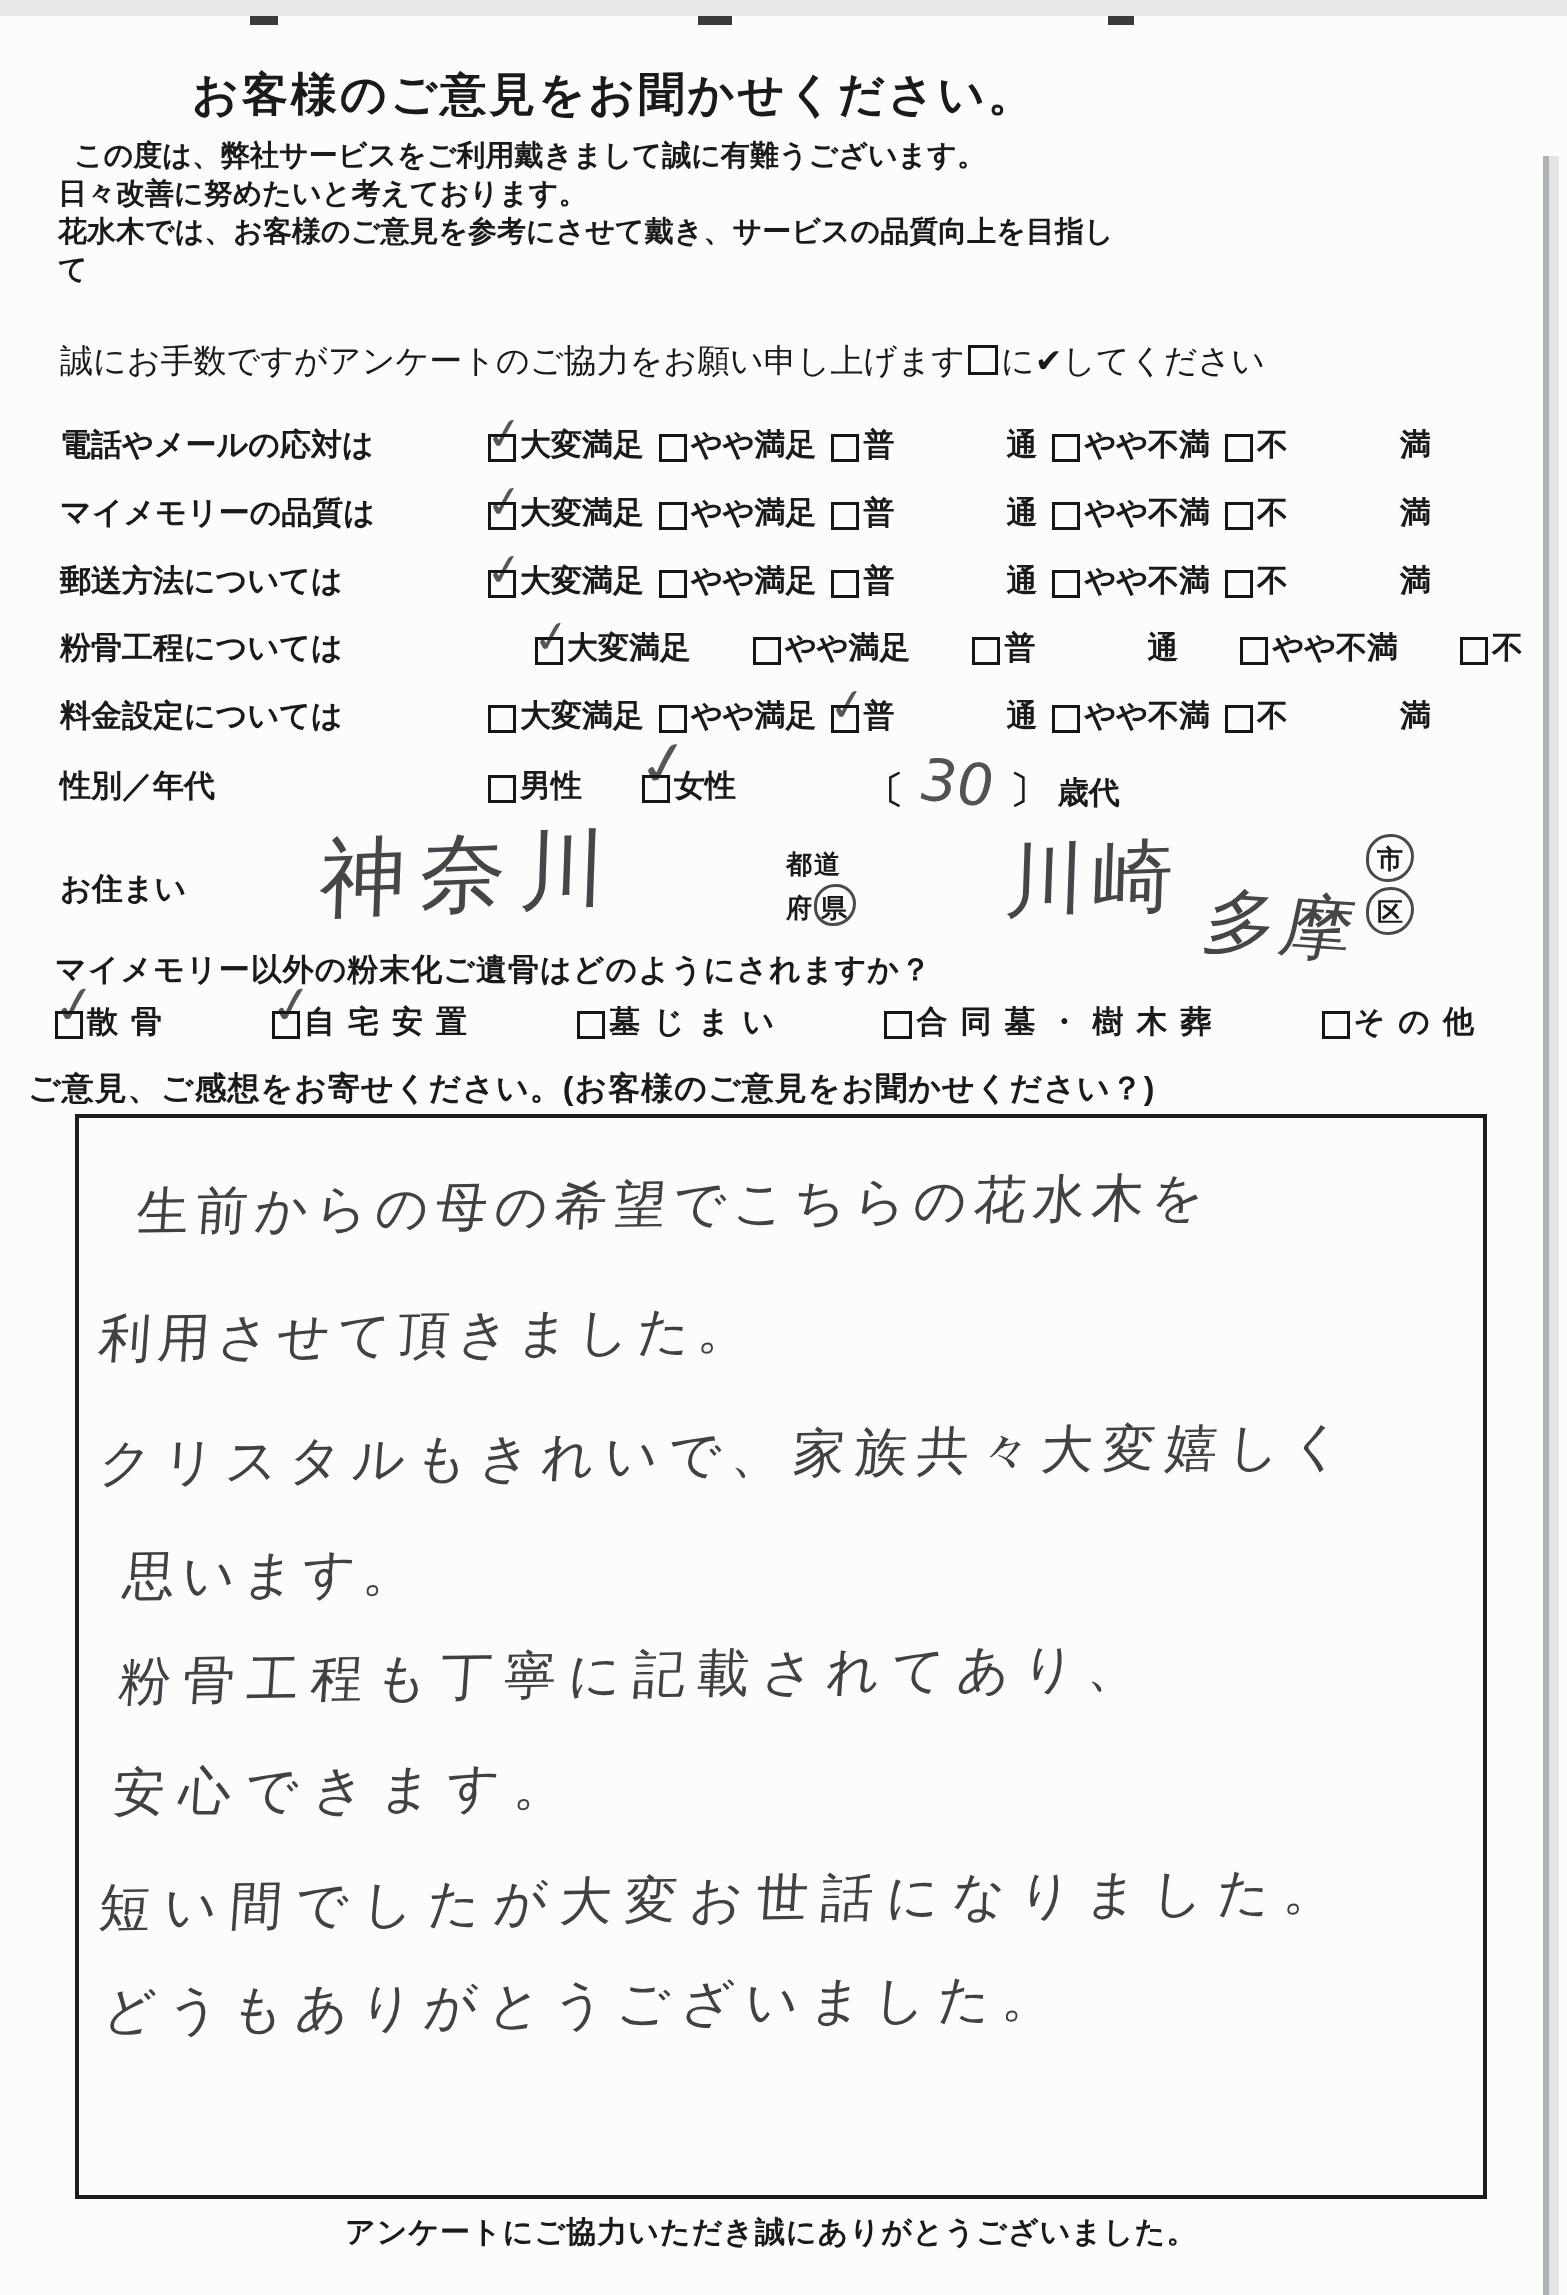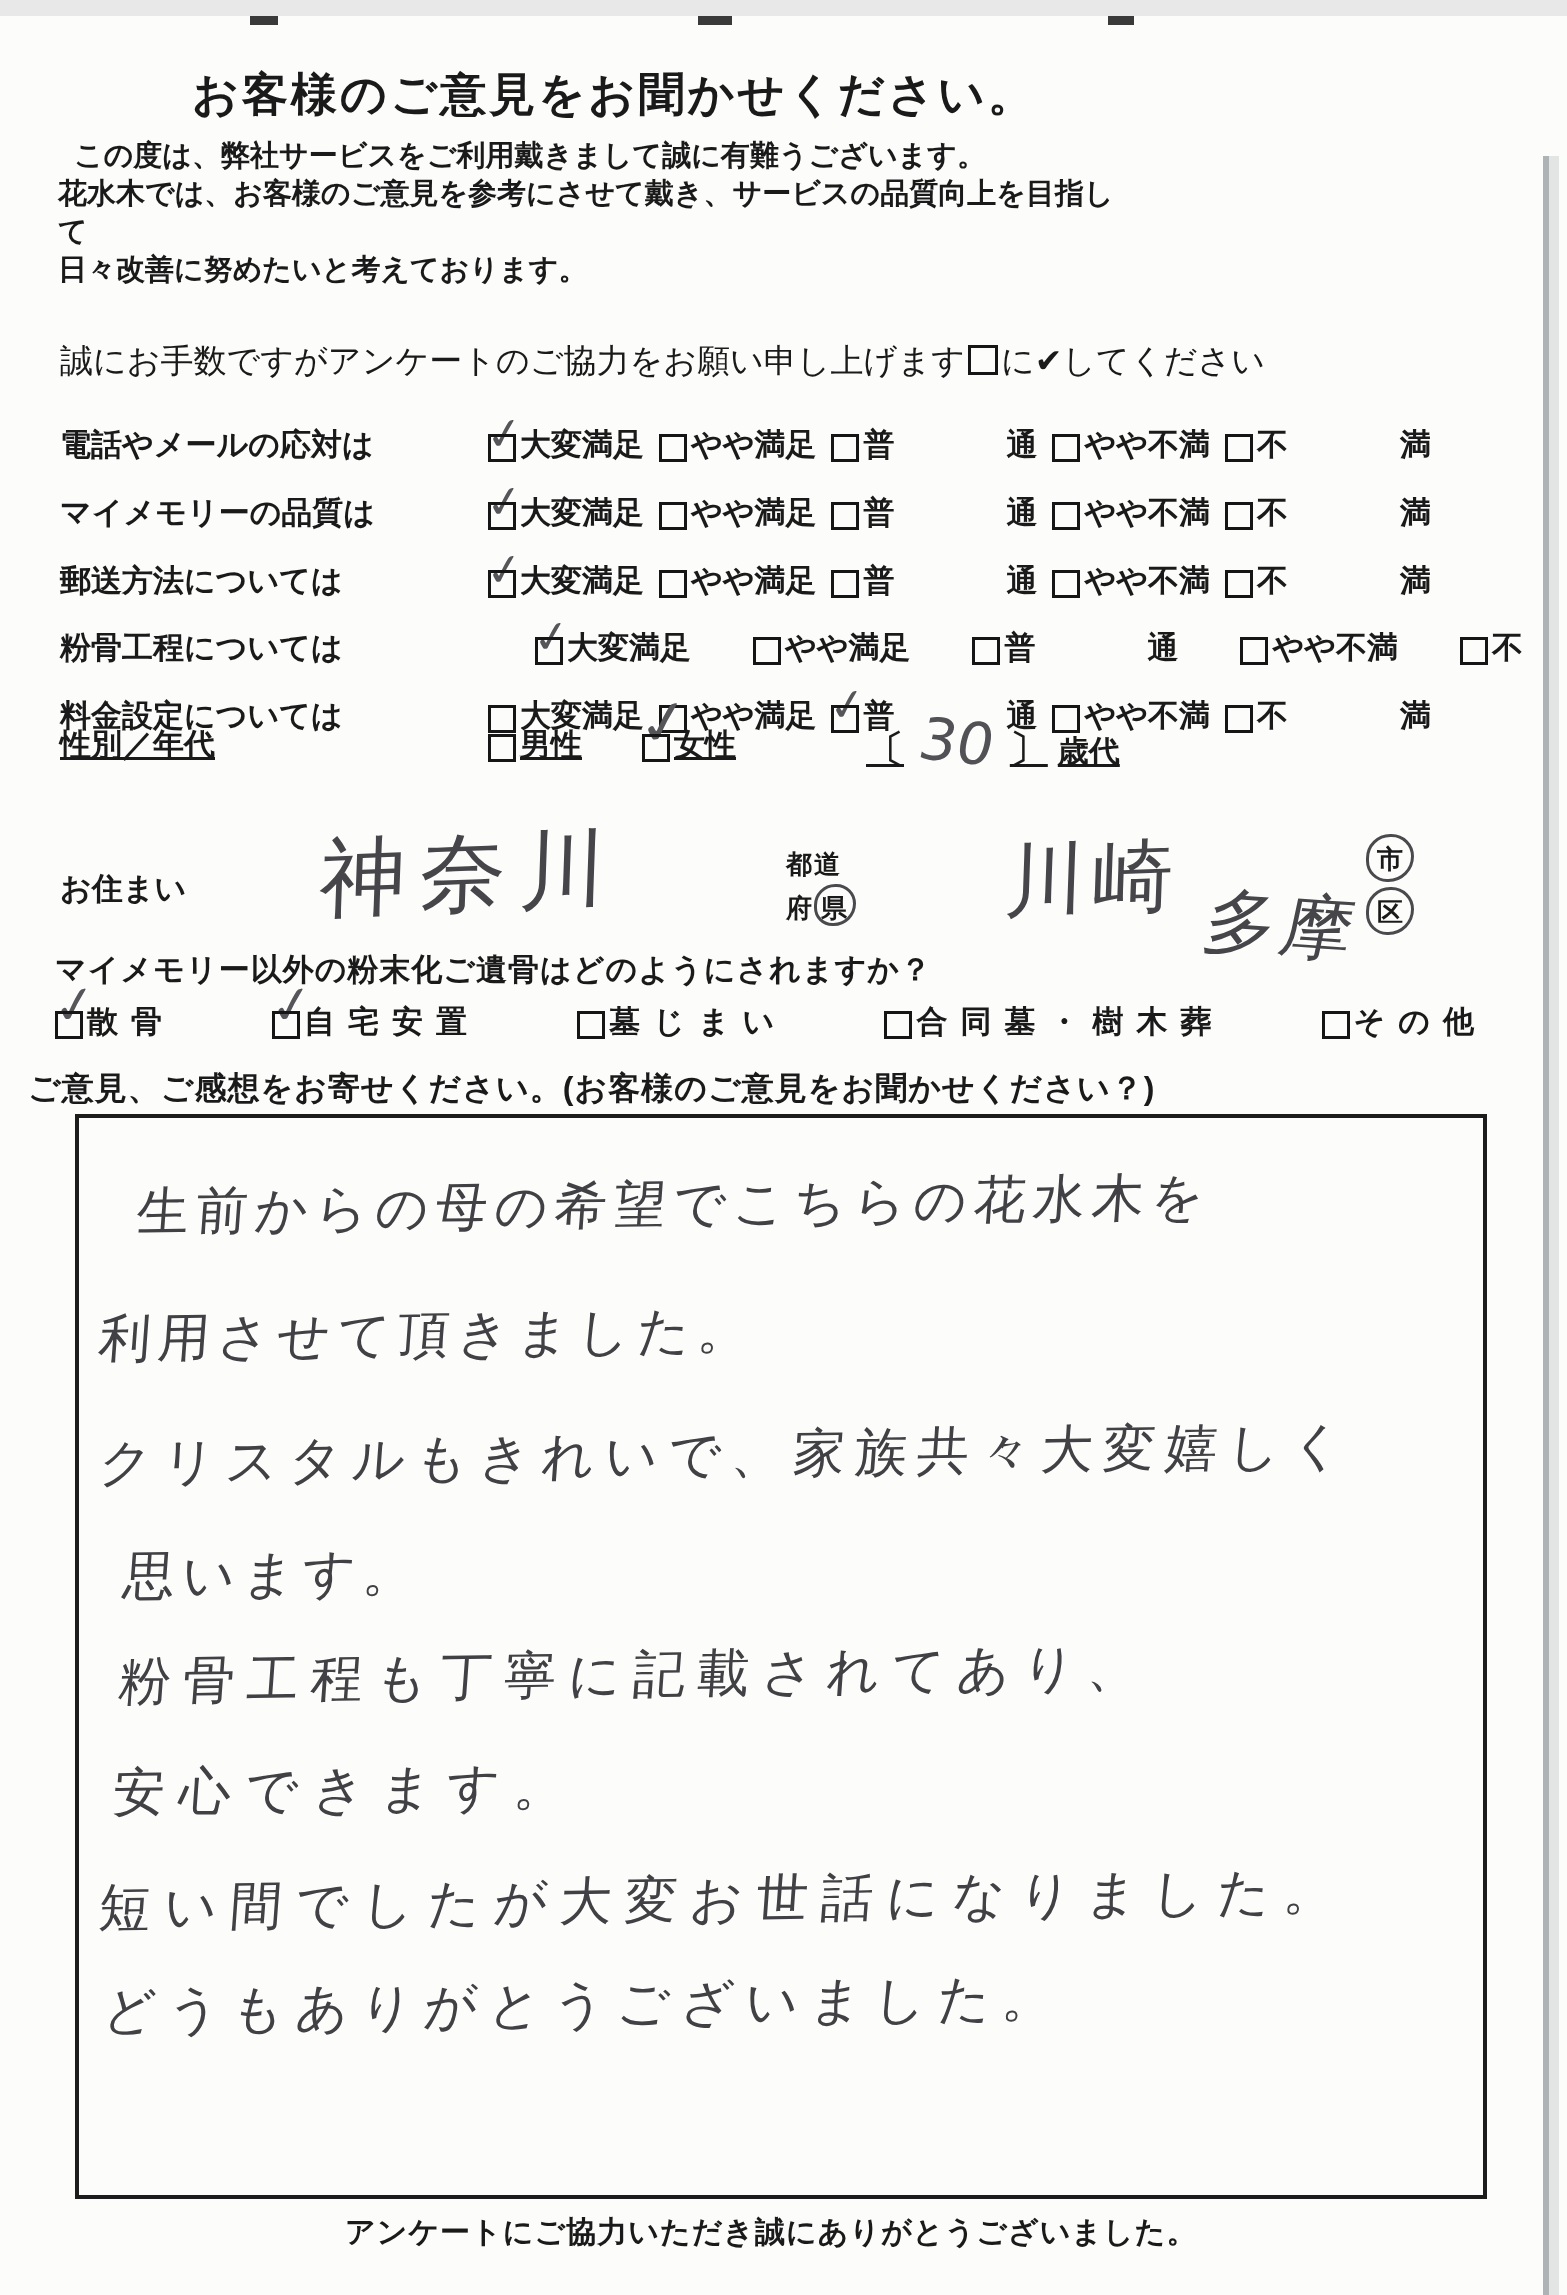--- a/index.html
+++ b/index.html
@@ -26,21 +26,21 @@
   .survey-row{position:absolute; left:60px; display:flex; align-items:flex-start; font-size:31px; font-weight:700; white-space:nowrap;}
   .r1{top:408px;} .r2{top:476px;} .r3{top:544px;} .r4{top:611px;gap:47px;} .r5{top:679px;}
   .q-label{width:428px; flex:none;}
   .opt{display:inline-flex; align-items:center; margin-right:15px;}
   .checkwrap{position:relative; display:inline-block; width:26px; height:26px; margin-right:6px;}
   .cbox{position:absolute; left:0; top:2px; width:22px; height:22px; border:3px solid #161616; background:transparent;}
   .mark{position:absolute; left:-2px; top:-24px; font-size:44px; font-weight:400; color:#55555a; transform:rotate(-8deg); pointer-events:none;}
   .wide-gap{display:inline-block; width:112px;}
 
   
-  .gender-row{top:708px;text-decoration:underline;}
+  .gender-row{top:749px;}
   .bracket{font-size:38px; font-weight:700; margin:0 10px;}
   .hand{font-family:"DejaVu Sans",sans-serif; color:#46464a; font-weight:500; transform:rotate(-2deg) skewX(-4deg);}
   .age-value{display:inline-block; font-size:58px; line-height:30px; margin:0 6px; transform:rotate(6deg) skewX(-6deg); color:#515156;}
   .mark-lg{font-size:62px; top:-46px; left:-4px;}
 
   
   .res-label{position:absolute; top:852px; left:60px; font-size:31px; font-weight:700;}
   .pref-hand{position:absolute; top:800px; left:320px; font-size:86px; letter-spacing:14px;}
   .pref-unit{position:absolute; top:828px; left:786px; font-size:26px; font-weight:700; line-height:40px; letter-spacing:2px;}
   .city-hand{position:absolute; top:810px; left:1005px; font-size:80px; letter-spacing:8px;}
@@ -78,22 +78,22 @@
   <span class="top-mark tm1"></span>
   <span class="top-mark tm2"></span>
   <span class="top-mark tm3"></span>
   <div class="scan-edge2"></div>
   <div class="scan-edge"></div>
 
   <div class="page-title">お客様のご意見をお聞かせください。</div>
 
   <div class="intro">
     <div class="intro-line1">この度は、弊社サービスをご利用戴きまして誠に有難うございます。</div>
+    <div>日々改善に努めたいと考えております。</div>
     <div>花水木では、お客様のご意見を参考にさせて戴き、サービスの品質向上を目指して</div>
-    <div>日々改善に努めたいと考えております。</div>
   </div>
 
   <div class="instruction"><span>誠にお手数ですがアンケートのご協力をお願い申し上げます</span><span class="inline-box"></span><span>に✔してください</span></div>
 
   <div class="survey-row r1">
     <span class="q-label">電話やメールの応対は</span>
     <span class="opt">
         <span class="checkwrap">
           <span class="mark">✓</span>
           <span class="cbox"></span>

